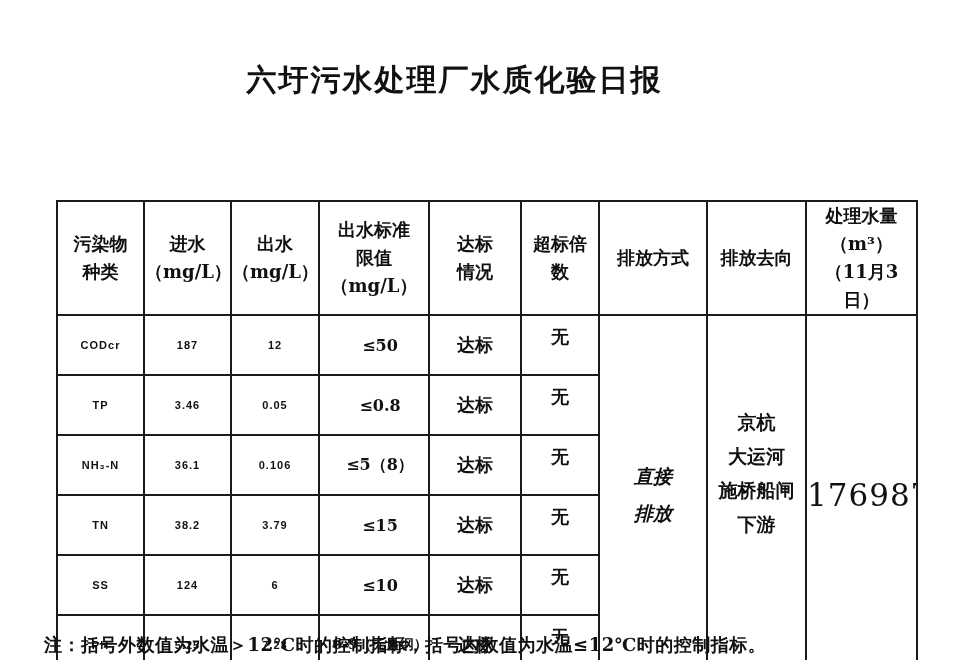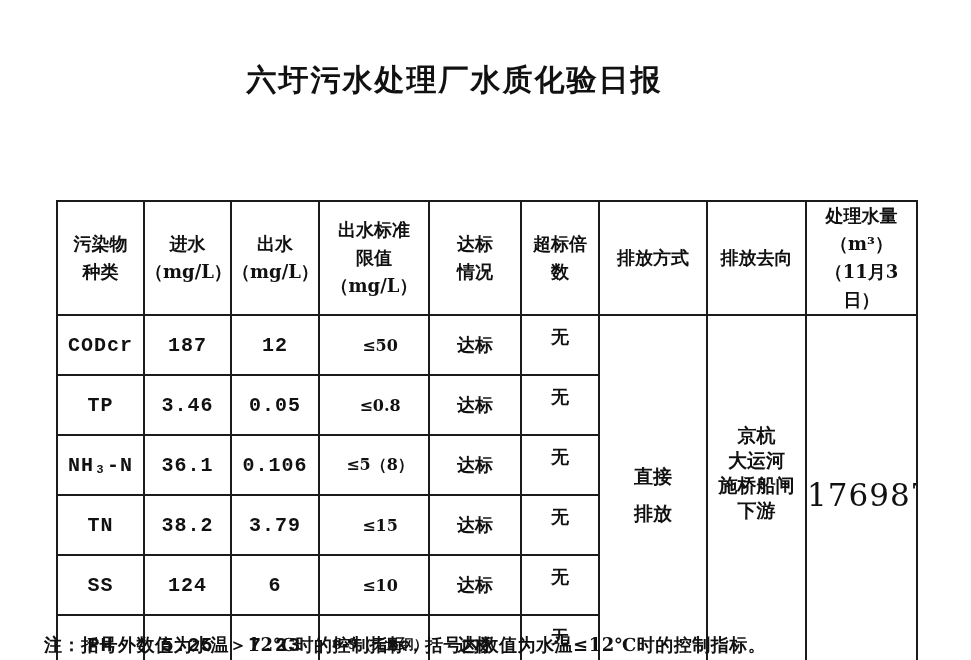--- a/index.html
+++ b/index.html
@@ -42,37 +42,37 @@
     font-weight:bold;
     font-size:18px;
     padding:0;
     overflow:hidden;
   }
   .report th{line-height:28px;}
   .header-row th{height:103px;}
   .data-row td{height:49px;}
   .preline{white-space:pre-line;}
   td.num{
-    font-family:Liberation Mono, monospace;
-    font-size:20px;
+    font-family:Liberation Sans, sans-serif;
+    font-size:11px;
     letter-spacing:1px;
   }
   td.limit{font-size:16px;padding-left:12px;}
   td.limit-small{font-size:14px;letter-spacing:0;}
   td.exceed{
     vertical-align:top;
     padding-top:9px;
   }
   td.merge{
     vertical-align:middle;
     font-size:19px;
   }
-  .method-block{line-height:37px;white-space:pre-line;}
+  .method-block{line-height:37px;white-space:pre-line;font-style:italic;}
   .dest-block{
-    line-height:25px;white-space:pre-line;
+    line-height:34px;white-space:pre-line;
     position:relative;top:-22px;
   }
   td.volume{
     font-family:"DejaVu Serif","Liberation Serif",serif;
     font-weight:normal;
     font-size:31px;
     letter-spacing:1px;
   }
   .note{
     position:absolute;top:596px;left:44px;

